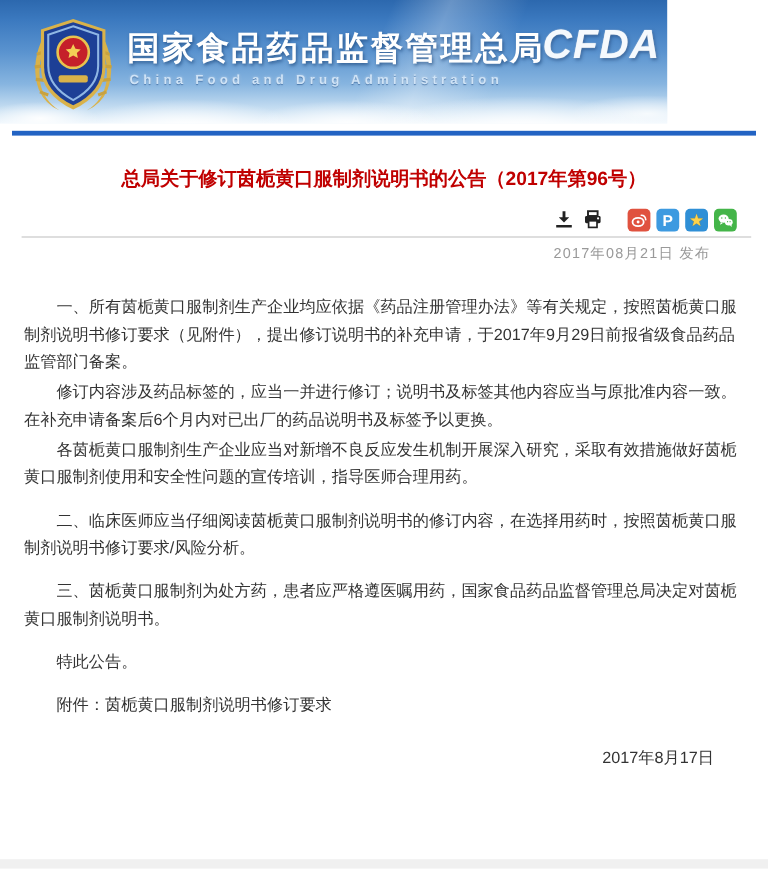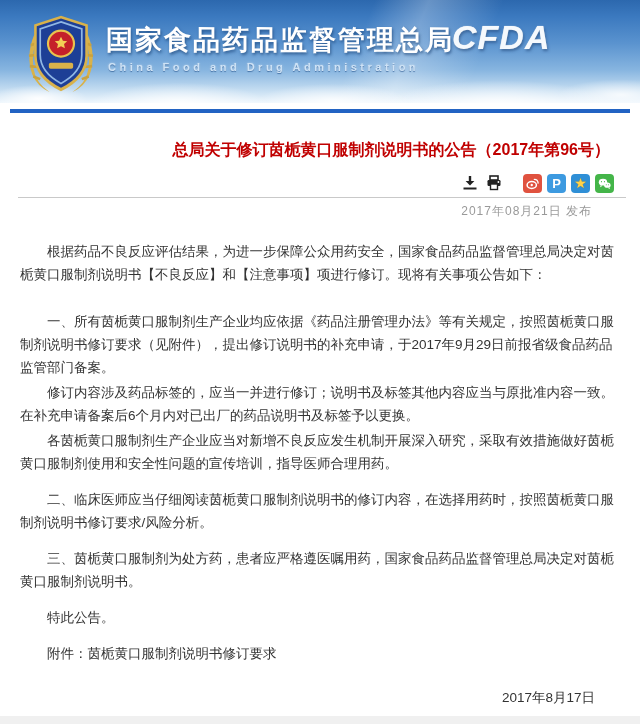--- a/index.html
+++ b/index.html
@@ -3,21 +3,21 @@
 <meta charset="utf-8">
 <style>
   html,body{margin:0;padding:0;}
   body{
     width:640px;height:724px;background:#ffffff;overflow:hidden;
     font-family:"Liberation Sans","DejaVu Sans",sans-serif;
     color:#333;position:relative;
   }
   
   .site-header{
-    position:relative;width:640px;height:103px;overflow:hidden;
+    position:relative;width:556px;height:103px;overflow:hidden;
     background:
       radial-gradient(70px 20px at 6% 96%, rgba(255,255,255,.95), rgba(255,255,255,0) 70%),
       radial-gradient(130px 32px at 28% 102%, rgba(255,255,255,.95), rgba(255,255,255,0) 70%),
       radial-gradient(110px 26px at 52% 99%, rgba(255,255,255,.85), rgba(255,255,255,0) 70%),
       radial-gradient(160px 36px at 78% 103%, rgba(255,255,255,.95), rgba(255,255,255,0) 72%),
       radial-gradient(90px 22px at 97% 92%, rgba(255,255,255,.8), rgba(255,255,255,0) 70%),
       linear-gradient(112deg, rgba(255,255,255,0) 55%, rgba(255,255,255,.28) 63%, rgba(255,255,255,0) 74%),
       linear-gradient(180deg,#2c68ae 0%,#3b79bf 16%,#5a93cf 42%,#87b5e0 68%,#c3dcf1 87%,#eff7fd 100%);
     text-align: center;
   }
@@ -34,21 +34,21 @@
   .cfda-logo{
     position:absolute;left:452px;top:18px;font-size:34px;font-weight:900;font-style:italic;
     color:#f5f9fd;letter-spacing:1px;text-shadow:1px 2px 3px rgba(25,60,110,.55),0 0 1px #fff;
     white-space:nowrap;
   }
   
   .blue-rule{height:4px;background:#2263c3;margin:6px 10px 0 10px;}
   .thin-rule{height:1px;background:#c9c9c9;margin:4px 14px 0 18px;border:none;}
   
   .doc-title{
-    margin:26px 30px 0 30px;text-align:right;font-size:16px;font-weight:bold;
+    margin:26px 30px 0 30px;text-align:center;font-size:16px;font-weight:bold;
     color:#c00000;line-height:22px;
   }
   .toolbar{
     margin:12px 26px 0 0;display:flex;justify-content:flex-end;align-items:center;gap:6px;height:20px;
   }
   .tool-btn{width:18px;height:18px;display:inline-flex;align-items:center;justify-content:center;cursor:pointer;}
   .share-group{display:inline-flex;gap:5px;margin-left:14px;}
   .share-btn{
     width:19px;height:19px;border-radius:4px;display:inline-flex;align-items:center;justify-content:center;
     cursor:pointer;color:#fff;overflow:hidden;
@@ -136,21 +136,20 @@
       </svg>
     </span>
   </span>
 </div>
 
 <hr class="thin-rule">
 
 <div class="pub-date">2017年08月21日 发布</div>
 
 <div class="article">
-  <p class="para">根据药品不良反应评估结果，为进一步保障公众用药安全，国家食品药品监督管理总局决定对茵栀黄口服制剂说明书【不良反应】和【注意事项】项进行修订。现将有关事项公告如下：</p>
   <p class="para gap-md">一、所有茵栀黄口服制剂生产企业均应依据《药品注册管理办法》等有关规定，按照茵栀黄口服制剂说明书修订要求（见附件），提出修订说明书的补充申请，于2017年9月29日前报省级食品药品监管部门备案。</p>
   <p class="para gap-sm">修订内容涉及药品标签的，应当一并进行修订；说明书及标签其他内容应当与原批准内容一致。在补充申请备案后6个月内对已出厂的药品说明书及标签予以更换。</p>
   <p class="para gap-sm">各茵栀黄口服制剂生产企业应当对新增不良反应发生机制开展深入研究，采取有效措施做好茵栀黄口服制剂使用和安全性问题的宣传培训，指导医师合理用药。</p>
   <p class="para gap-lg">二、临床医师应当仔细阅读茵栀黄口服制剂说明书的修订内容，在选择用药时，按照茵栀黄口服制剂说明书修订要求/风险分析。</p>
   <p class="para gap-lg">三、茵栀黄口服制剂为处方药，患者应严格遵医嘱用药，国家食品药品监督管理总局决定对茵栀黄口服制剂说明书。</p>
   <p class="para gap-lg">特此公告。</p>
   <p class="para gap-lg">附件：茵栀黄口服制剂说明书修订要求</p>
 </div>
 
 <div class="signature">

